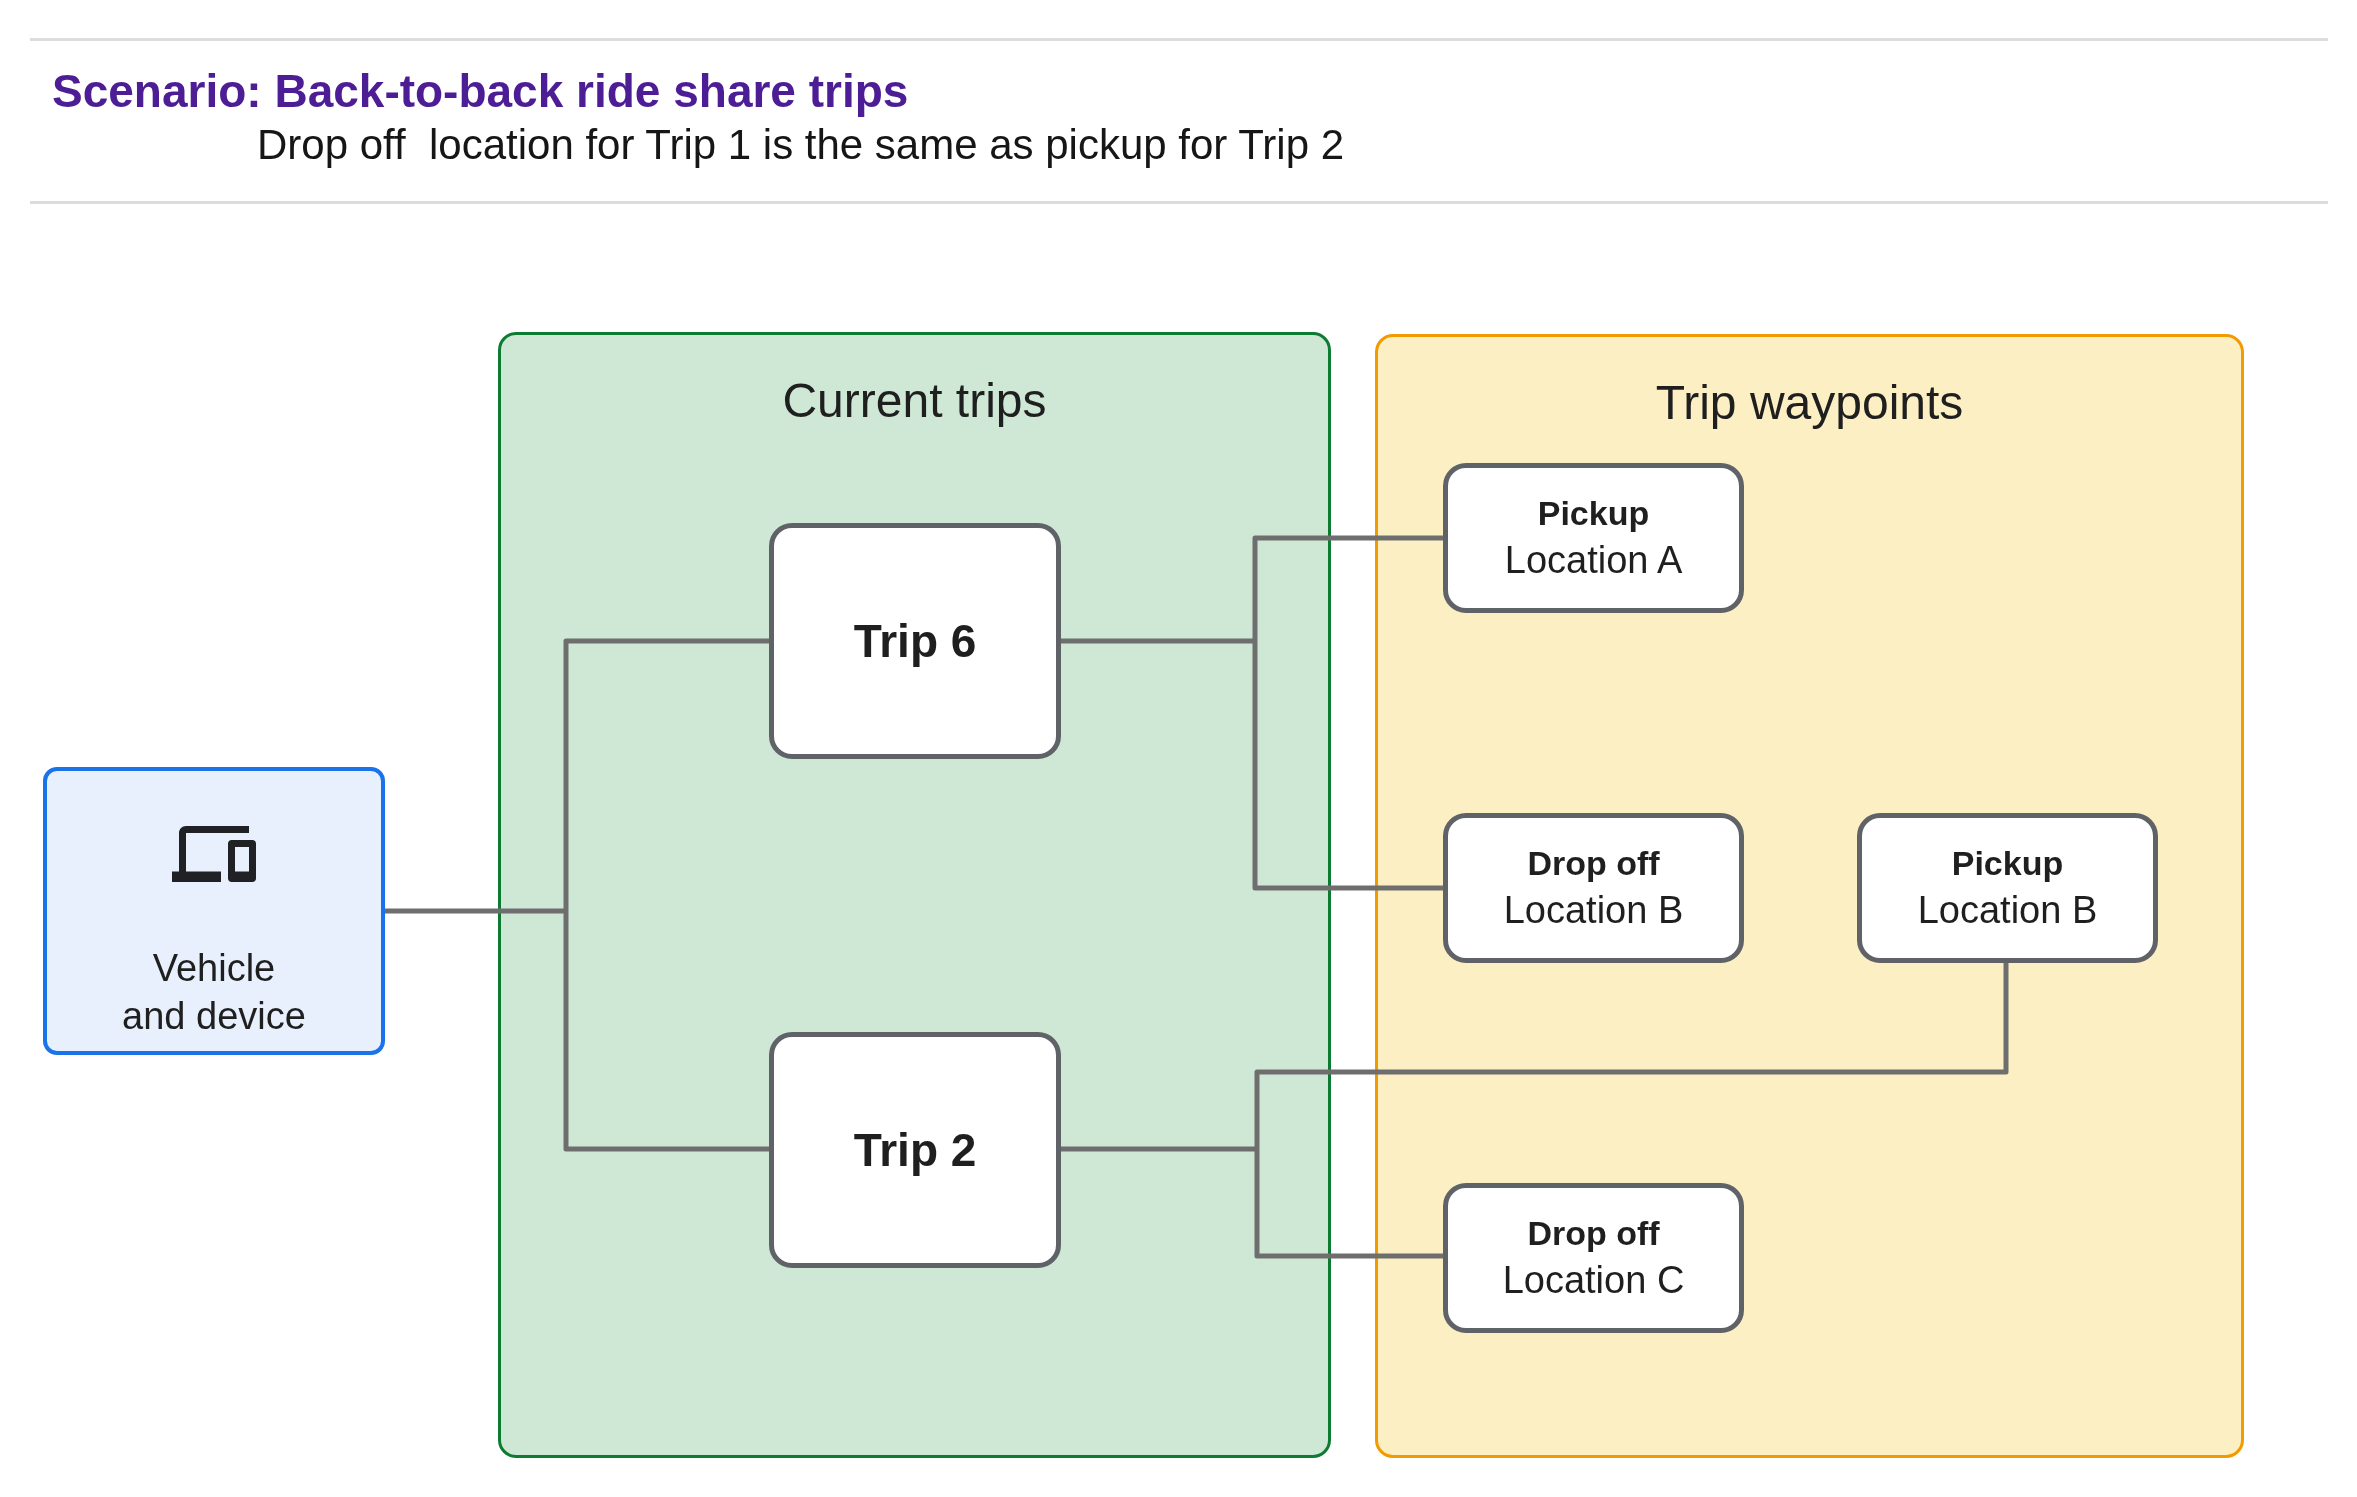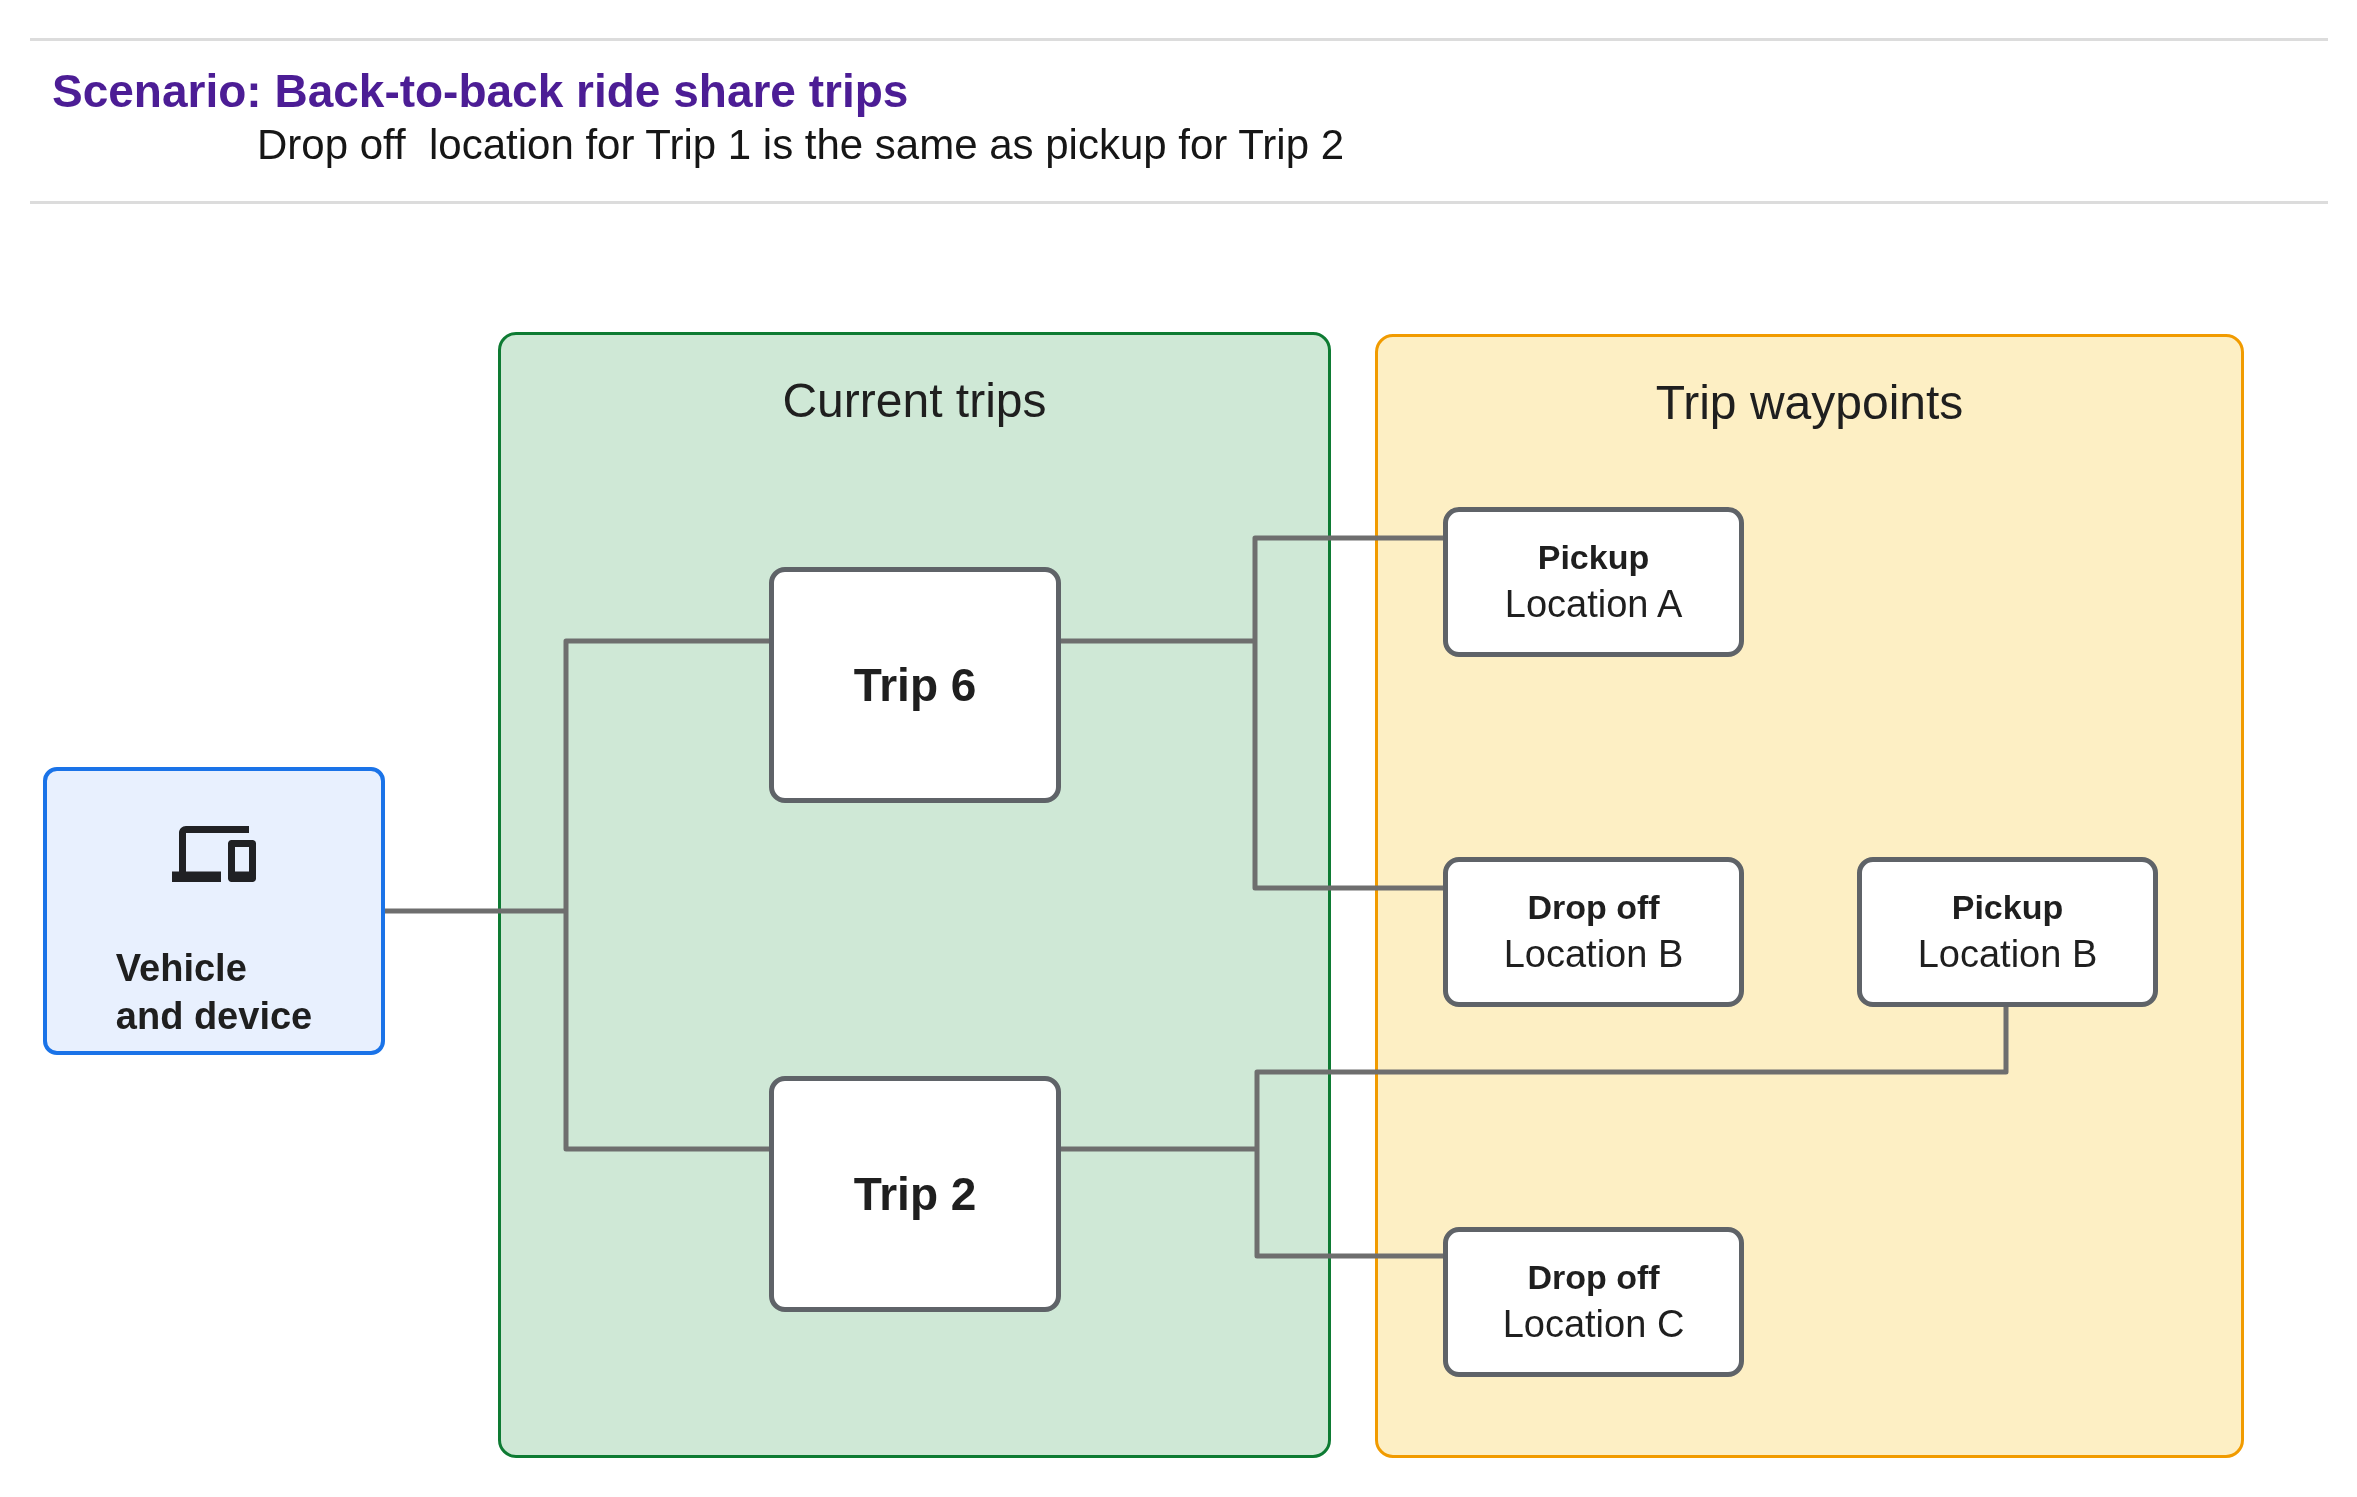--- a/index.html
+++ b/index.html
@@ -27,39 +27,39 @@
     left:1375px;top:334px;width:869px;height:1124px;
     background:#fdefc4;border:3px solid #f19b00;
   }
   .panel-title{
     margin-top:38px;text-align:center;font-size:48px;font-weight:normal;
     color:#1f1f1f;
   }
   svg.connectors{position:absolute;left:0;top:0;z-index:5;}
   .connector-path{stroke:#6e6e6e;stroke-width:5;fill:none;stroke-linecap:round;stroke-linejoin:round;}
   .node{
-    position:absolute;background:#ffffff;border:5px solid #5f6368;border-radius:16px;
+    position:absolute;background:#ffffff;border:5px solid #5f6368;border-radius:23px;
     box-sizing:border-box;display:flex;flex-direction:column;align-items:center;
-    justify-content:center;z-index:10;text-align:center;margin-top:44px;
+    justify-content:center;z-index:10;text-align:center;
   }
   .trip-node{width:292px;height:236px;}
   .trip-label{font-size:46px;font-weight:bold;color:#1f1f1f;}
   .waypoint-node{width:301px;height:150px;}
   .wp-title{font-size:34px;font-weight:bold;color:#1f1f1f;line-height:1.15;}
   .wp-location{font-size:38px;color:#1f1f1f;margin-top:6px;line-height:1.15;}
   .vehicle-node{
     position:absolute;left:43px;top:767px;width:342px;height:288px;
     background:#e8f0fe;border:4px solid #1a73e8;border-radius:14px;
     box-sizing:border-box;display:flex;flex-direction:column;align-items:center;
     z-index:10;
   }
   .vehicle-node .device-svg{margin-top:41px;display:block;}
   .vehicle-label{
-    margin-top:49px;font-size:38px;font-weight:bold;color:#1f1f1f;
-    text-align:left;line-height:1.25;white-space:pre-line;
+    margin-top:49px;font-size:38px;font-weight:normal;color:#1f1f1f;
+    text-align:center;line-height:1.25;white-space:pre-line;
   }
 </style>
 </head>
 <body>
 
 <div class="stage">
 
   <div class="rule rule-top"></div>
 
   <div class="doc-title">Scenario: Back-to-back ride share trips</div>

